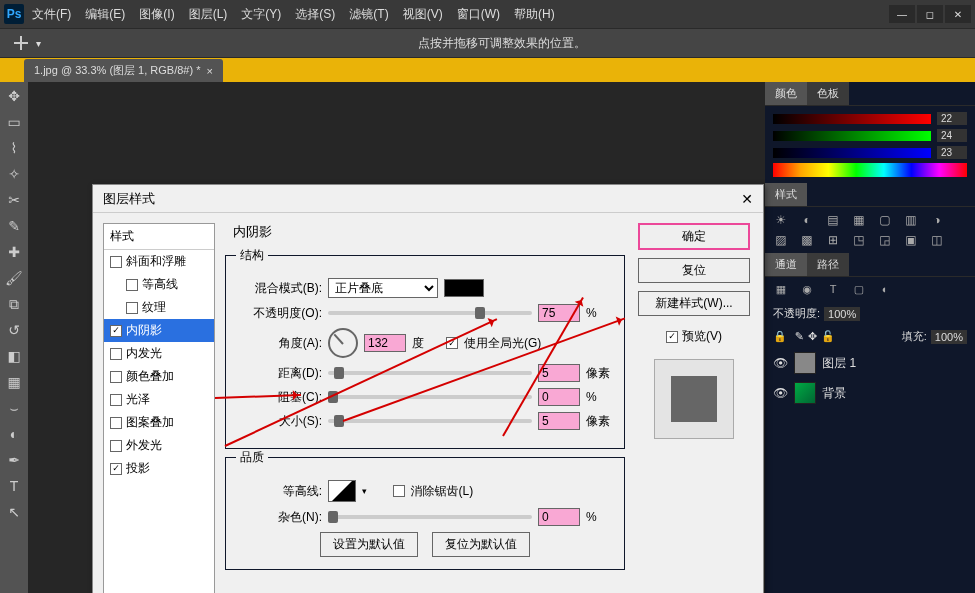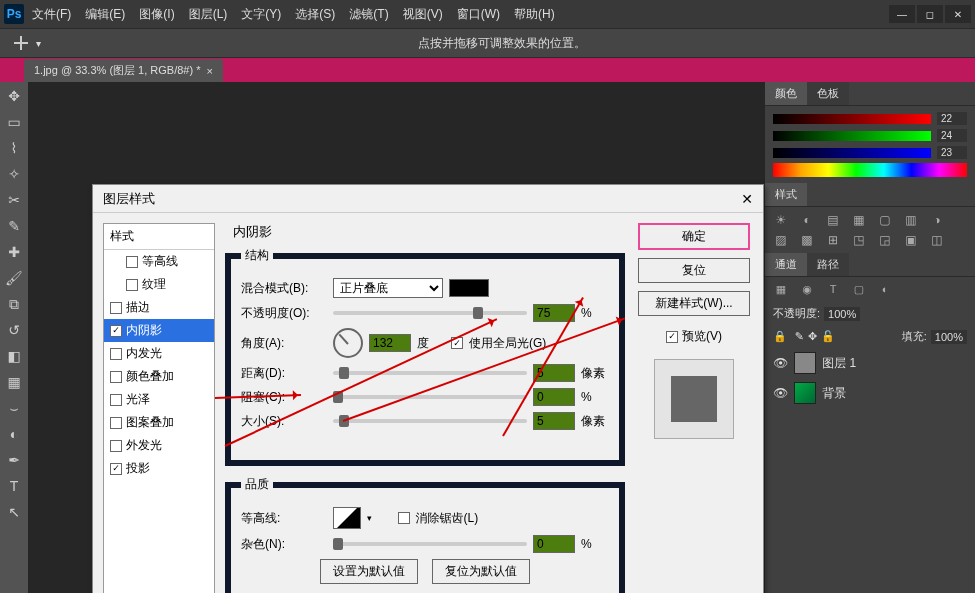--- a/index.html
+++ b/index.html
@@ -7,28 +7,28 @@
 .titlebar { height:28px; background:#393939; display:flex; align-items:center; padding:0 4px; }
 .ps-logo { width:20px; height:20px; background:#001e36; color:#31a8ff; font-weight:bold; font-size:12px; display:flex; align-items:center; justify-content:center; border-radius:2px; margin-right:8px; }
 .menubar { display:flex; gap:14px; font-size:12px; }
 .win-controls { margin-left:auto; display:flex; gap:2px; }
 .win-btn { width:26px; height:18px; background:#2a2a2a; display:flex; align-items:center; justify-content:center; font-size:10px; }
 .optbar { height:30px; background:#454545; border-top:1px solid #2a2a2a; border-bottom:1px solid #2a2a2a; display:flex; align-items:center; padding:0 12px; }
 .move-icon { width:18px; height:18px; position:relative; margin-right:6px; }
 .move-icon::before { content:""; position:absolute; left:8px; top:2px; width:2px; height:14px; background:#ccc; }
 .move-icon::after { content:""; position:absolute; left:2px; top:8px; width:14px; height:2px; background:#ccc; }
 .opt-hint { margin-left:auto; margin-right:auto; font-size:12px; }
-.doctab-row { height:24px; background:#be185d; display:flex; align-items:flex-end; padding-left:24px; }
+.doctab-row { height:24px; background:#eab308; display:flex; align-items:flex-end; padding-left:24px; }
 .doctab { background:#535353; padding:4px 10px 4px 10px; font-size:11px; color:#ddd; border-top-left-radius:3px; border-top-right-radius:3px; display:flex; align-items:center; gap:6px; }
 .doctab .x { font-size:11px; }
 .main-area { position:relative; height:calc(593px - 28px - 30px - 24px); }
 .toolcol { position:absolute; left:0; top:0; width:28px; background:#535353; height:100%; display:flex; flex-direction:column; align-items:center; padding-top:4px; gap:6px; }
 .tool { width:22px; height:20px; display:flex; align-items:center; justify-content:center; font-size:14px; color:#ccc; }
 .canvas-bg { margin-left:28px; margin-right:210px; height:100%; background:#262626; }
-.right-panels { position:absolute; right:0; top:0; width:210px; height:100%; background:#404040; }
+.right-panels { position:absolute; right:0; top:0; width:210px; height:100%; background:#0f172a; }
 .panel-tabrow { display:flex; border-bottom:1px solid #2a2a2a; font-size:11px; }
 .panel-tab { padding:4px 10px; background:#3a3a3a; }
 .panel-tab.active { background:#535353; }
 .color-sliders { padding:6px 8px; }
 .cslider { display:flex; align-items:center; gap:6px; margin-bottom:4px; }
 .cslider .bar { flex:1; height:10px; }
 .cslider .val { width:30px; background:#333; padding:1px 4px; font-size:10px; }
 .spectrum { height:14px; margin-top:4px; background:linear-gradient(to right,red,orange,yellow,lime,cyan,blue,magenta,red); }
 .iconstrip { display:flex; flex-wrap:wrap; gap:6px; padding:6px; font-size:12px; color:#aaa; }
 .iconstrip span { width:20px; text-align:center; }
@@ -45,27 +45,27 @@
 .dlg-body { display:flex; padding:10px; gap:10px; height:calc(100% - 28px); }
 .style-list { width:112px; border:1px solid #999; background:#fff; font-size:12px; }
 .style-list .hdr { padding:4px 6px; border-bottom:1px solid #ccc; }
 .style-list .item { padding:3px 6px; display:flex; align-items:center; gap:4px; }
 .style-list .item.sel { background:#2a70e0; color:#fff; }
 .style-list .item.indent { padding-left:22px; }
 .cb { width:12px; height:12px; border:1px solid #666; background:#fff; display:inline-flex; align-items:center; justify-content:center; font-size:9px; line-height:1; }
 .cb.on::after { content:"✓"; color:#000; }
 .item.sel .cb.on::after { color:#000; }
 .center-col { flex:1; }
-fieldset { border:6px solid #0f172a; padding:8px 10px 24px; margin-bottom:10px; font-size:12px; }
+fieldset { border:1px solid #0f172a; padding:8px 10px 12px; font-size:12px; }
 legend { padding:0 4px; font-size:12px; }
 .row { display:flex; align-items:center; margin:6px 0; gap:6px; }
-.row label.lbl { width:86px; text-align:left; }
+.row label.lbl { width:86px; text-align:right; }
 .row .slider { flex:1; height:4px; background:#ccc; position:relative; border-radius:2px; }
 .row .slider .thumb { position:absolute; top:-4px; width:10px; height:12px; background:#666; border-radius:2px; }
-.num { width:42px; border:1px solid #666; padding:1px 3px; font-size:12px; background:#4d7c0f; }
+.num { width:42px; border:1px solid #666; padding:1px 3px; font-size:12px; background:#f9a8d4; }
 .unit { width:28px; }
 select.combo { border:1px solid #666; padding:1px 2px; font-size:12px; background:#fff; }
 .swatch { width:40px; height:18px; background:#000; border:1px solid #666; }
 .angle-dial { width:30px; height:30px; border:2px solid #666; border-radius:50%; position:relative; }
 .angle-dial::after { content:""; position:absolute; left:50%; top:50%; width:13px; height:2px; background:#666; transform-origin:left center; transform:rotate(-132deg); }
 .btncol { width:118px; display:flex; flex-direction:column; gap:8px; align-items:center; }
 .dlg-btn { width:112px; padding:3px 0; border:1px solid #666; background:#efefef; font-size:12px; text-align:center; cursor:pointer; }
 .dlg-btn.primary { border:2px solid #ec4899; }
 .preview-box { width:80px; height:80px; background:#e4e4e4; border:1px solid #aaa; display:flex; align-items:center; justify-content:center; margin-top:6px; }
 .preview-inner { width:46px; height:46px; background:#666; }
@@ -209,31 +209,31 @@
   </div>
 
   <div class="dialog">
     <div class="dlg-title">
       <span>图层样式</span>
       <span class="close">✕</span>
     </div>
     <div class="dlg-body">
       <div class="style-list">
         <div class="hdr">样式</div>
+        <div class="item">
+            <span class="cb"></span>
+            <span>斜面和浮雕</span>
+          </div>
         <div class="item indent">
             <span class="cb"></span>
             <span>等高线</span>
           </div>
         <div class="item indent">
             <span class="cb"></span>
             <span>纹理</span>
-          </div>
-        <div class="item">
-            <span class="cb"></span>
-            <span>描边</span>
           </div>
         <div class="item sel">
             <span class="cb on"></span>
             <span>内阴影</span>
           </div>
         <div class="item">
             <span class="cb"></span>
             <span>内发光</span>
           </div>
         <div class="item">

